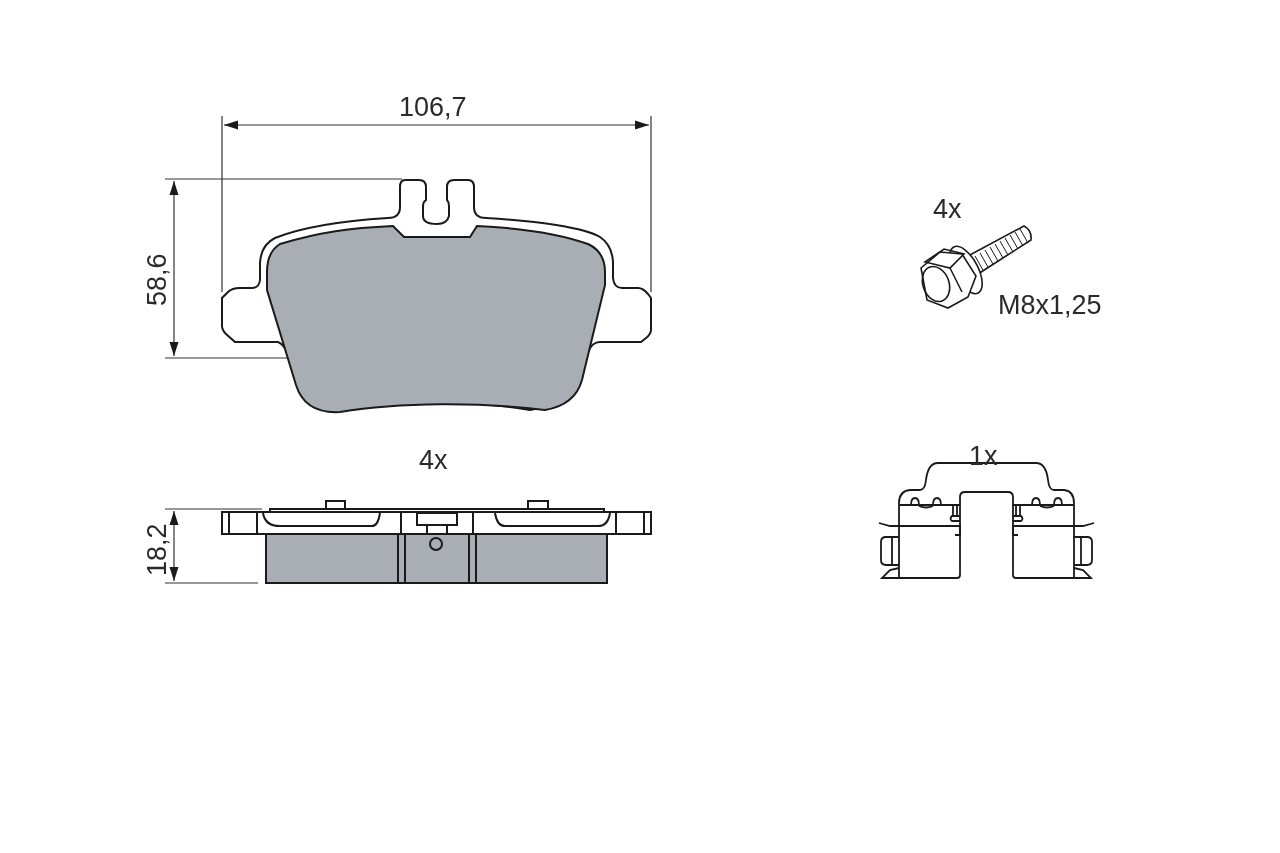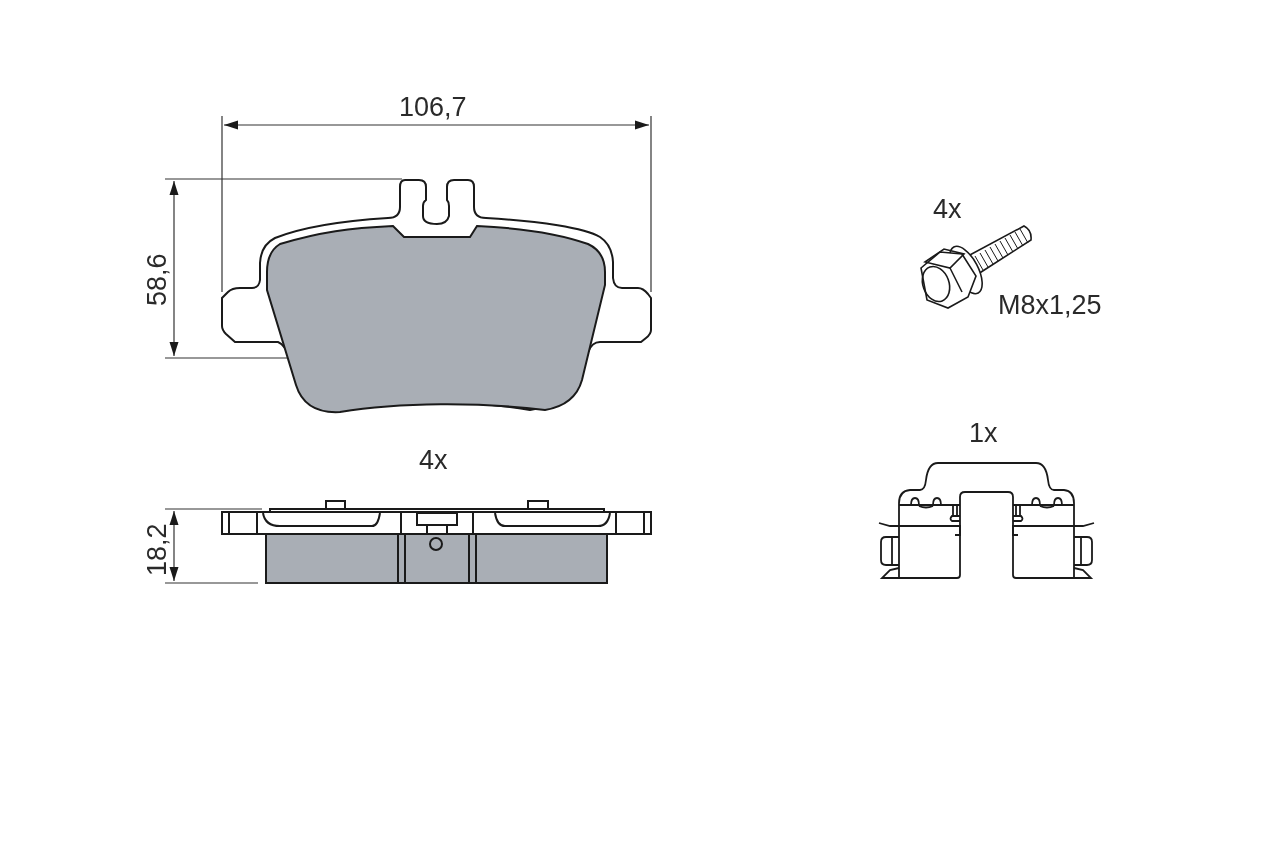--- a/index.html
+++ b/index.html
@@ -198,15 +198,15 @@
 
   <div class="label" style="left:399px; top:94px;">106,7</div>
   <div class="vlabel" style="left:144px; top:306px;">58,6</div>
 
   <div class="label" style="left:419px; top:447px;">4x</div>
   <div class="vlabel" style="left:144px; top:576px;">18,2</div>
 
   <div class="label" style="left:933px; top:196px;">4x</div>
   <div class="label" style="left:998px; top:292px;">M8x1,25</div>
 
-  <div class="label" style="left:969px; top:420px;text-align:right;">1x</div>
+  <div class="label" style="left:969px; top:443px;text-align:right;">1x</div>
 
 </div>
 
 </body></html>

